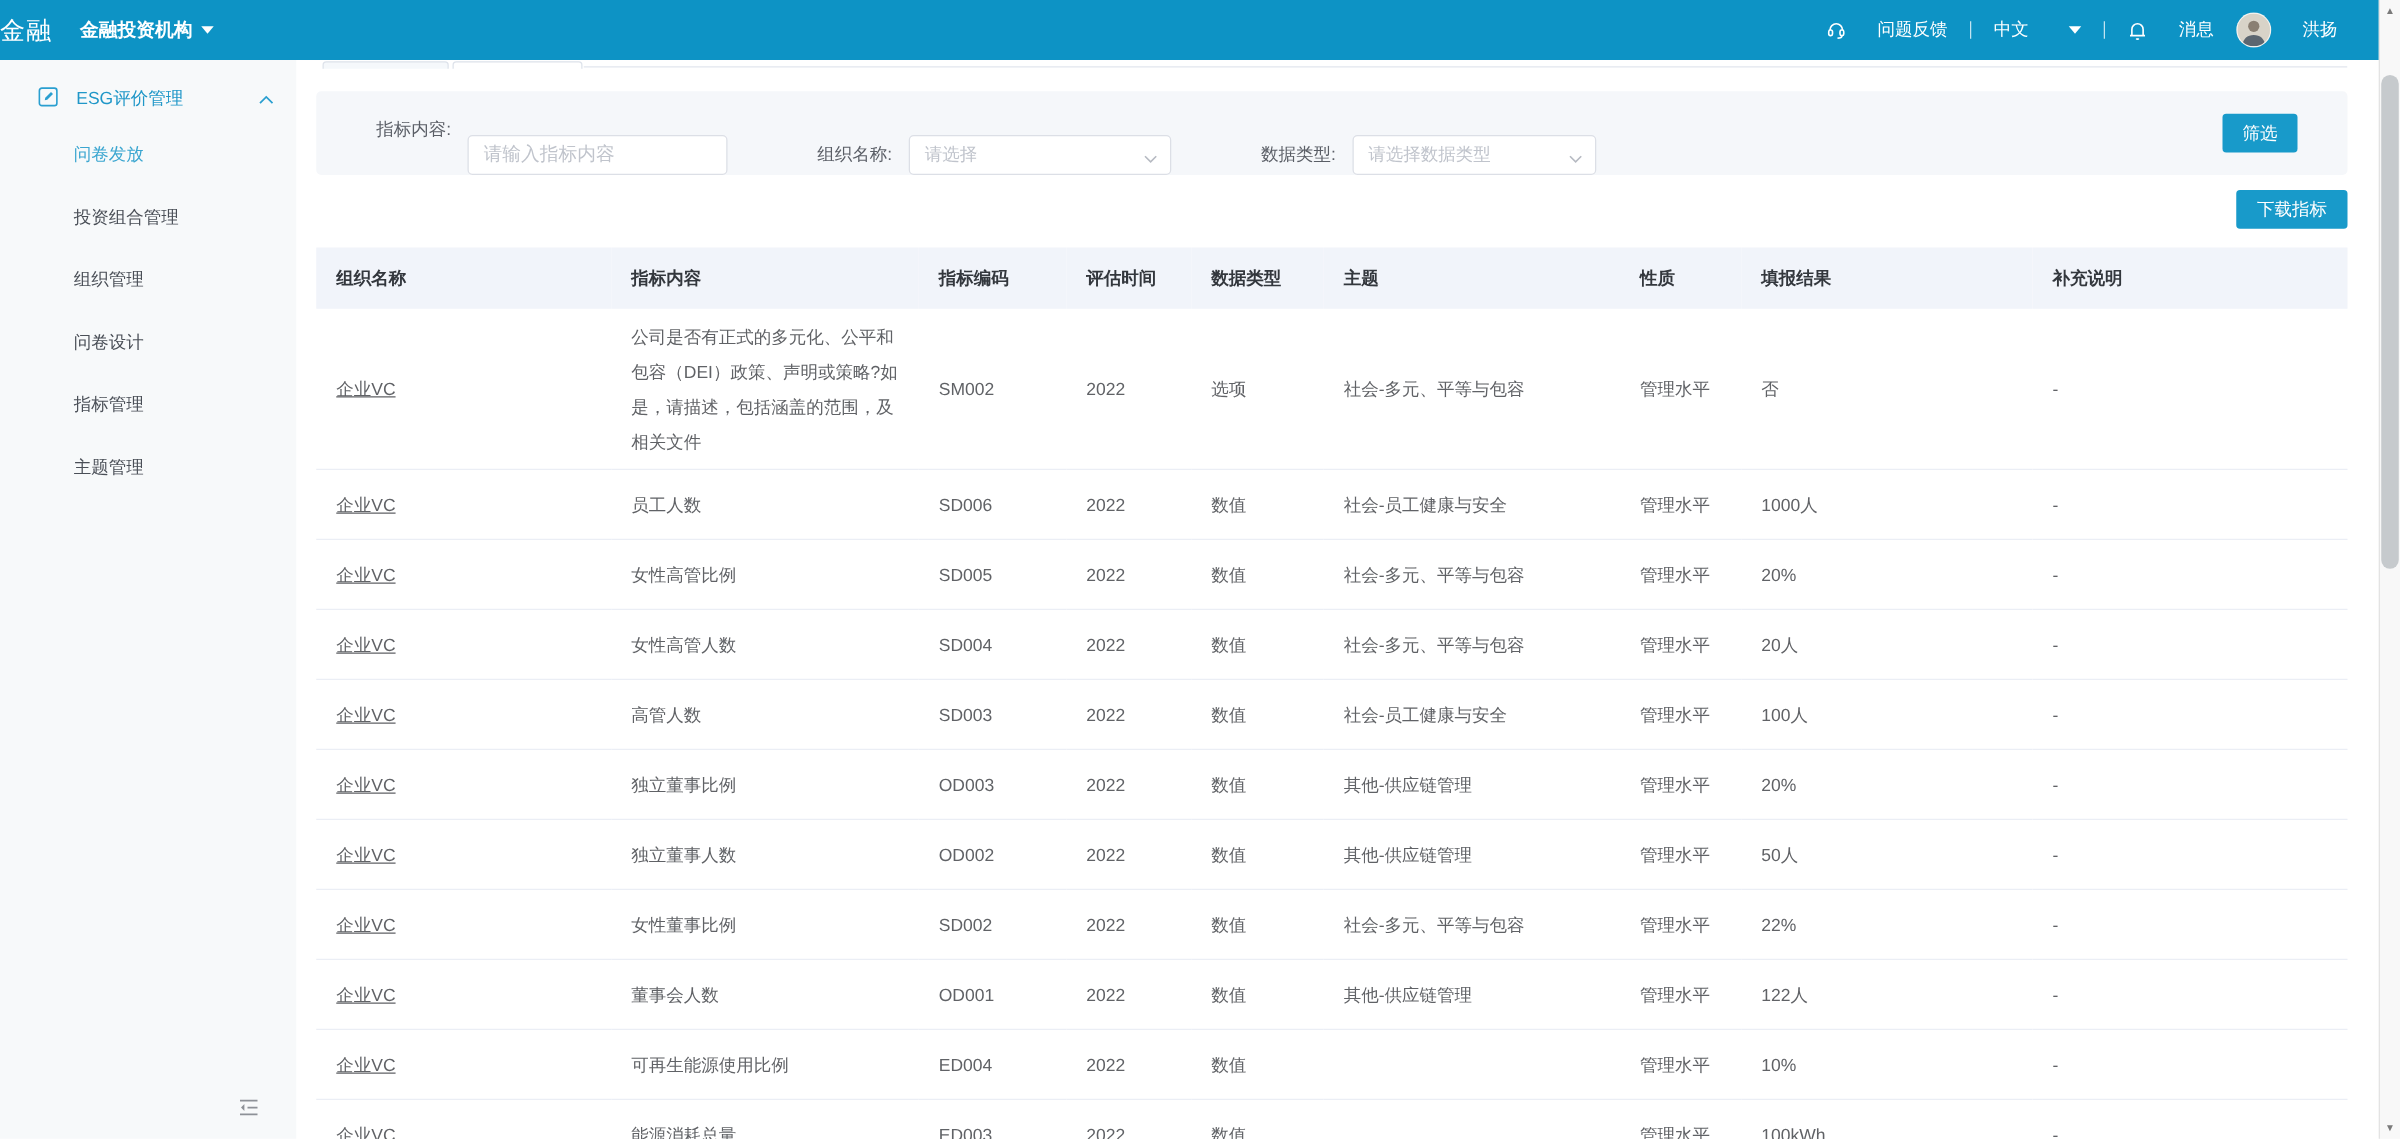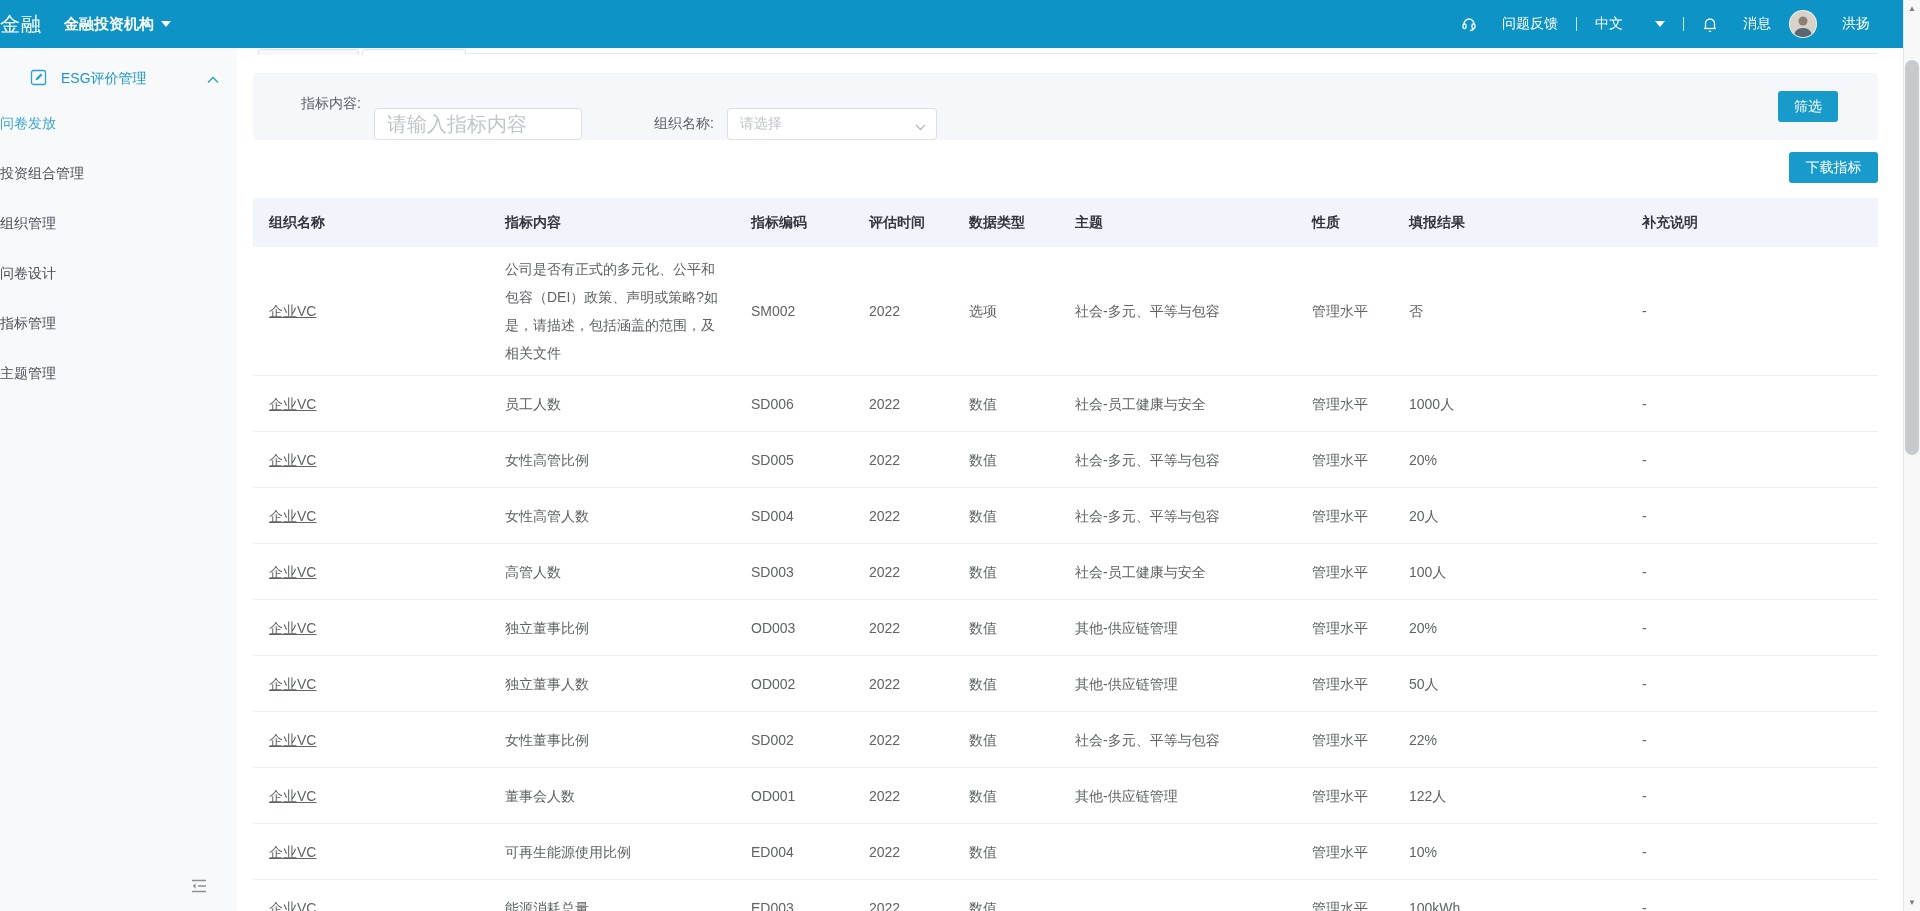--- a/index.html
+++ b/index.html
@@ -30,42 +30,42 @@
     background:#c6cacd; border-radius:7px; }
 
   
   .sidebar { position:absolute; left:0; top:48px; width:237px; height:863px;
     background:#f7f9fa; z-index:10; }
   .side-section { display:flex; align-items:center; height:50px; padding:12px 18px 0 30px;
     color:#2097c8; cursor:pointer; }
   .side-section .sec-label { margin-left:14px; font-size:14px; }
   .chevron-up { margin-left:auto; }
   .side-menu { }
-  .side-item { height:50px; line-height:50px; color:#4a4f57;
+  .side-item { height:50px; line-height:50px; padding-left:59px; color:#4a4f57;
     cursor:pointer; white-space:nowrap; }
   .side-item.active { color:#3ba6d0; }
   .side-collapse { position:absolute; left:186px; bottom:12px; width:26px; height:26px;
     display:flex; align-items:center; justify-content:center; cursor:pointer; }
 
   
   .main { position:absolute; left:237px; top:48px; width:1666px; height:863px; background:#fff; }
   .tabstrip { position:relative; height:7px; margin-left:16px; width:1625px; overflow:hidden; }
   .tabstrip .tab1 { position:absolute; left:5px; top:1px; width:101px; height:30px;
     background:#f5f8fb; border:1px solid #dde2ea; border-radius:3px 3px 0 0; }
   .tabstrip .tab2 { position:absolute; left:109px; top:1px; width:104px; height:30px;
     background:#fff; border:1px solid #dde2ea; border-radius:3px 3px 0 0; }
   .tabstrip .tabline { position:absolute; left:214px; right:0; top:5px; border-top:1px solid #e2e6ee; }
 
   .filterbar { position:relative; margin:18px 25px 0 16px; height:67px; background:#f5f7fa;
     border-radius:4px; display:flex; align-items:flex-end; padding-left:48px; }
   .f-group { display:flex; align-items:center; }
   .f-group + .f-group { margin-left:72px; }
   .f-label { color:#5a5e66; margin-right:13px; white-space:nowrap; }
   .f-input { width:208px; height:32px; background:#fff; border:1px solid #dcdfe6;
-    border-radius:4px; padding:0 12px; font-size:20px; color:#606266; outline:none;
+    border-radius:4px; padding:0 12px; font-size:15px; color:#606266; outline:none;
     font-family:Liberation Serif, serif;margin-top:40px; }
   .f-input::placeholder { color:#c0c4cc; }
   .f-select { position:relative; height:32px; background:#fff; border:1px solid #dcdfe6;
     border-radius:4px; display:flex; align-items:center; padding:0 28px 0 12px;
     color:#c0c4cc; cursor:pointer; }
   .f-select.w1 { width:210px; } .f-select.w2 { width:195px; }
   .sel-arrow { position:absolute; right:10px; top:9px; color:#b6bac2; }
   .btn { background:#189aca; color:#fff; border:none; border-radius:3px; height:31px;
     font-size:14px; cursor:pointer; font-family:inherit; }
   .btn-filter { position:absolute; right:40px; top:18px; width:60px; }
@@ -173,20 +173,31 @@
 
   <div class="filterbar">
     <div class="f-group">
       <span class="f-label">指标内容:</span>
       <input class="f-input" type="text" placeholder="请输入指标内容" style="">
     </div>
     <div class="f-group">
       <span class="f-label">组织名称:</span>
       <div class="f-select w1">
         <span>请选择</span>
+        <span class="sel-arrow">
+          <svg width="11" height="7" viewBox="0 0 11 7" fill="none" stroke="#b6bac2" stroke-width="1.3">
+              <path d="M1 1l4.5 4.5L10 1"></path>
+            </svg>
+        </span>
+      </div>
+    </div>
+    <div class="f-group">
+      <span class="f-label">数据类型:</span>
+      <div class="f-select w2">
+        <span>请选择数据类型</span>
         <span class="sel-arrow">
           <svg width="11" height="7" viewBox="0 0 11 7" fill="none" stroke="#b6bac2" stroke-width="1.3">
               <path d="M1 1l4.5 4.5L10 1"></path>
             </svg>
         </span>
       </div>
     </div>
     <button class="btn btn-filter">筛选</button>
   </div>
 

